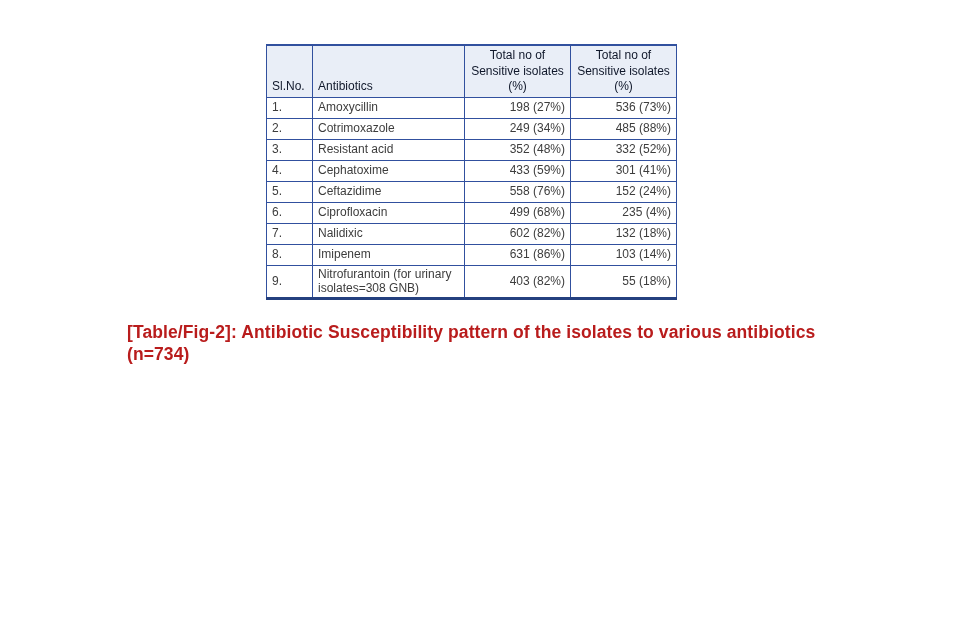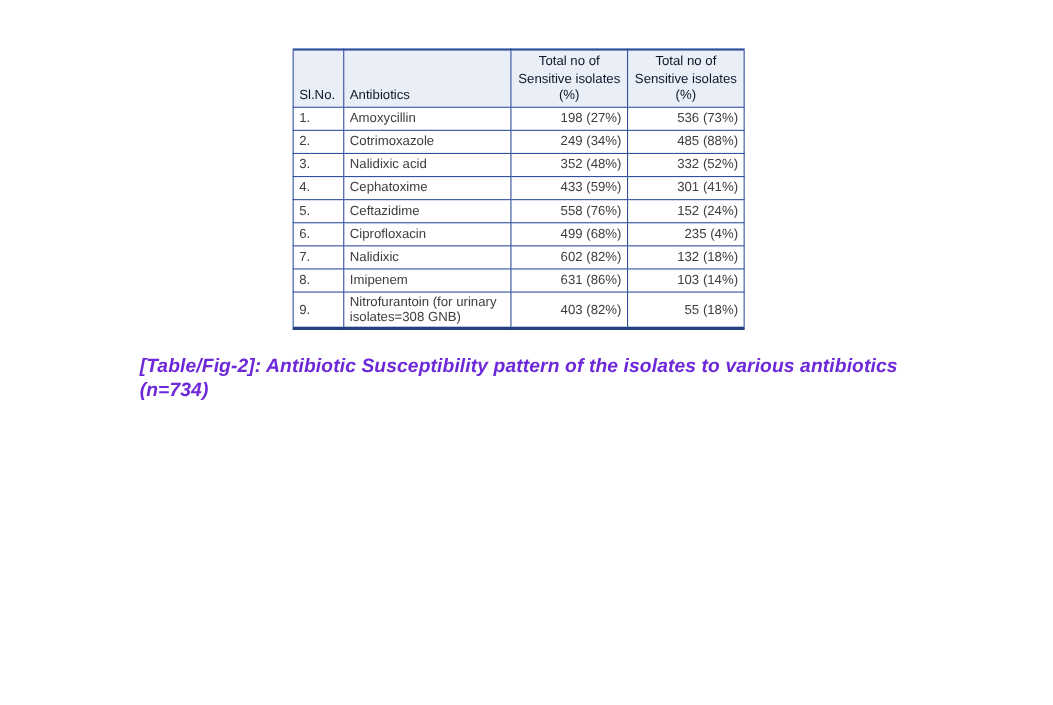--- a/index.html
+++ b/index.html
@@ -60,22 +60,21 @@
   .fig-table tbody td.num {
     text-align: right;
   }
   .caption {
     position: absolute;
     left: 127px;
     top: 321px;
     width: 745px;
     font-size: 17.5px;
     font-weight: bold;
-    font-style: italic;
-    color: #6d28d9;
+    color: #b91c1c;
     line-height: 1.27;
     letter-spacing: 0.1px;
   }
 </style>
 </head>
 <body>
 
 <div class="page">
 
   <table class="fig-table">
@@ -101,21 +100,21 @@
           <td class="num">536 (73%)</td>
         </tr>
         <tr>
           <td class="sl">2.</td>
           <td class="name">Cotrimoxazole</td>
           <td class="num">249 (34%)</td>
           <td class="num">485 (88%)</td>
         </tr>
         <tr>
           <td class="sl">3.</td>
-          <td class="name">Nalidixic acid</td>
+          <td class="name">Resistant acid</td>
           <td class="num">352 (48%)</td>
           <td class="num">332 (52%)</td>
         </tr>
         <tr>
           <td class="sl">4.</td>
           <td class="name">Cephatoxime</td>
           <td class="num">433 (59%)</td>
           <td class="num">301 (41%)</td>
         </tr>
         <tr>

